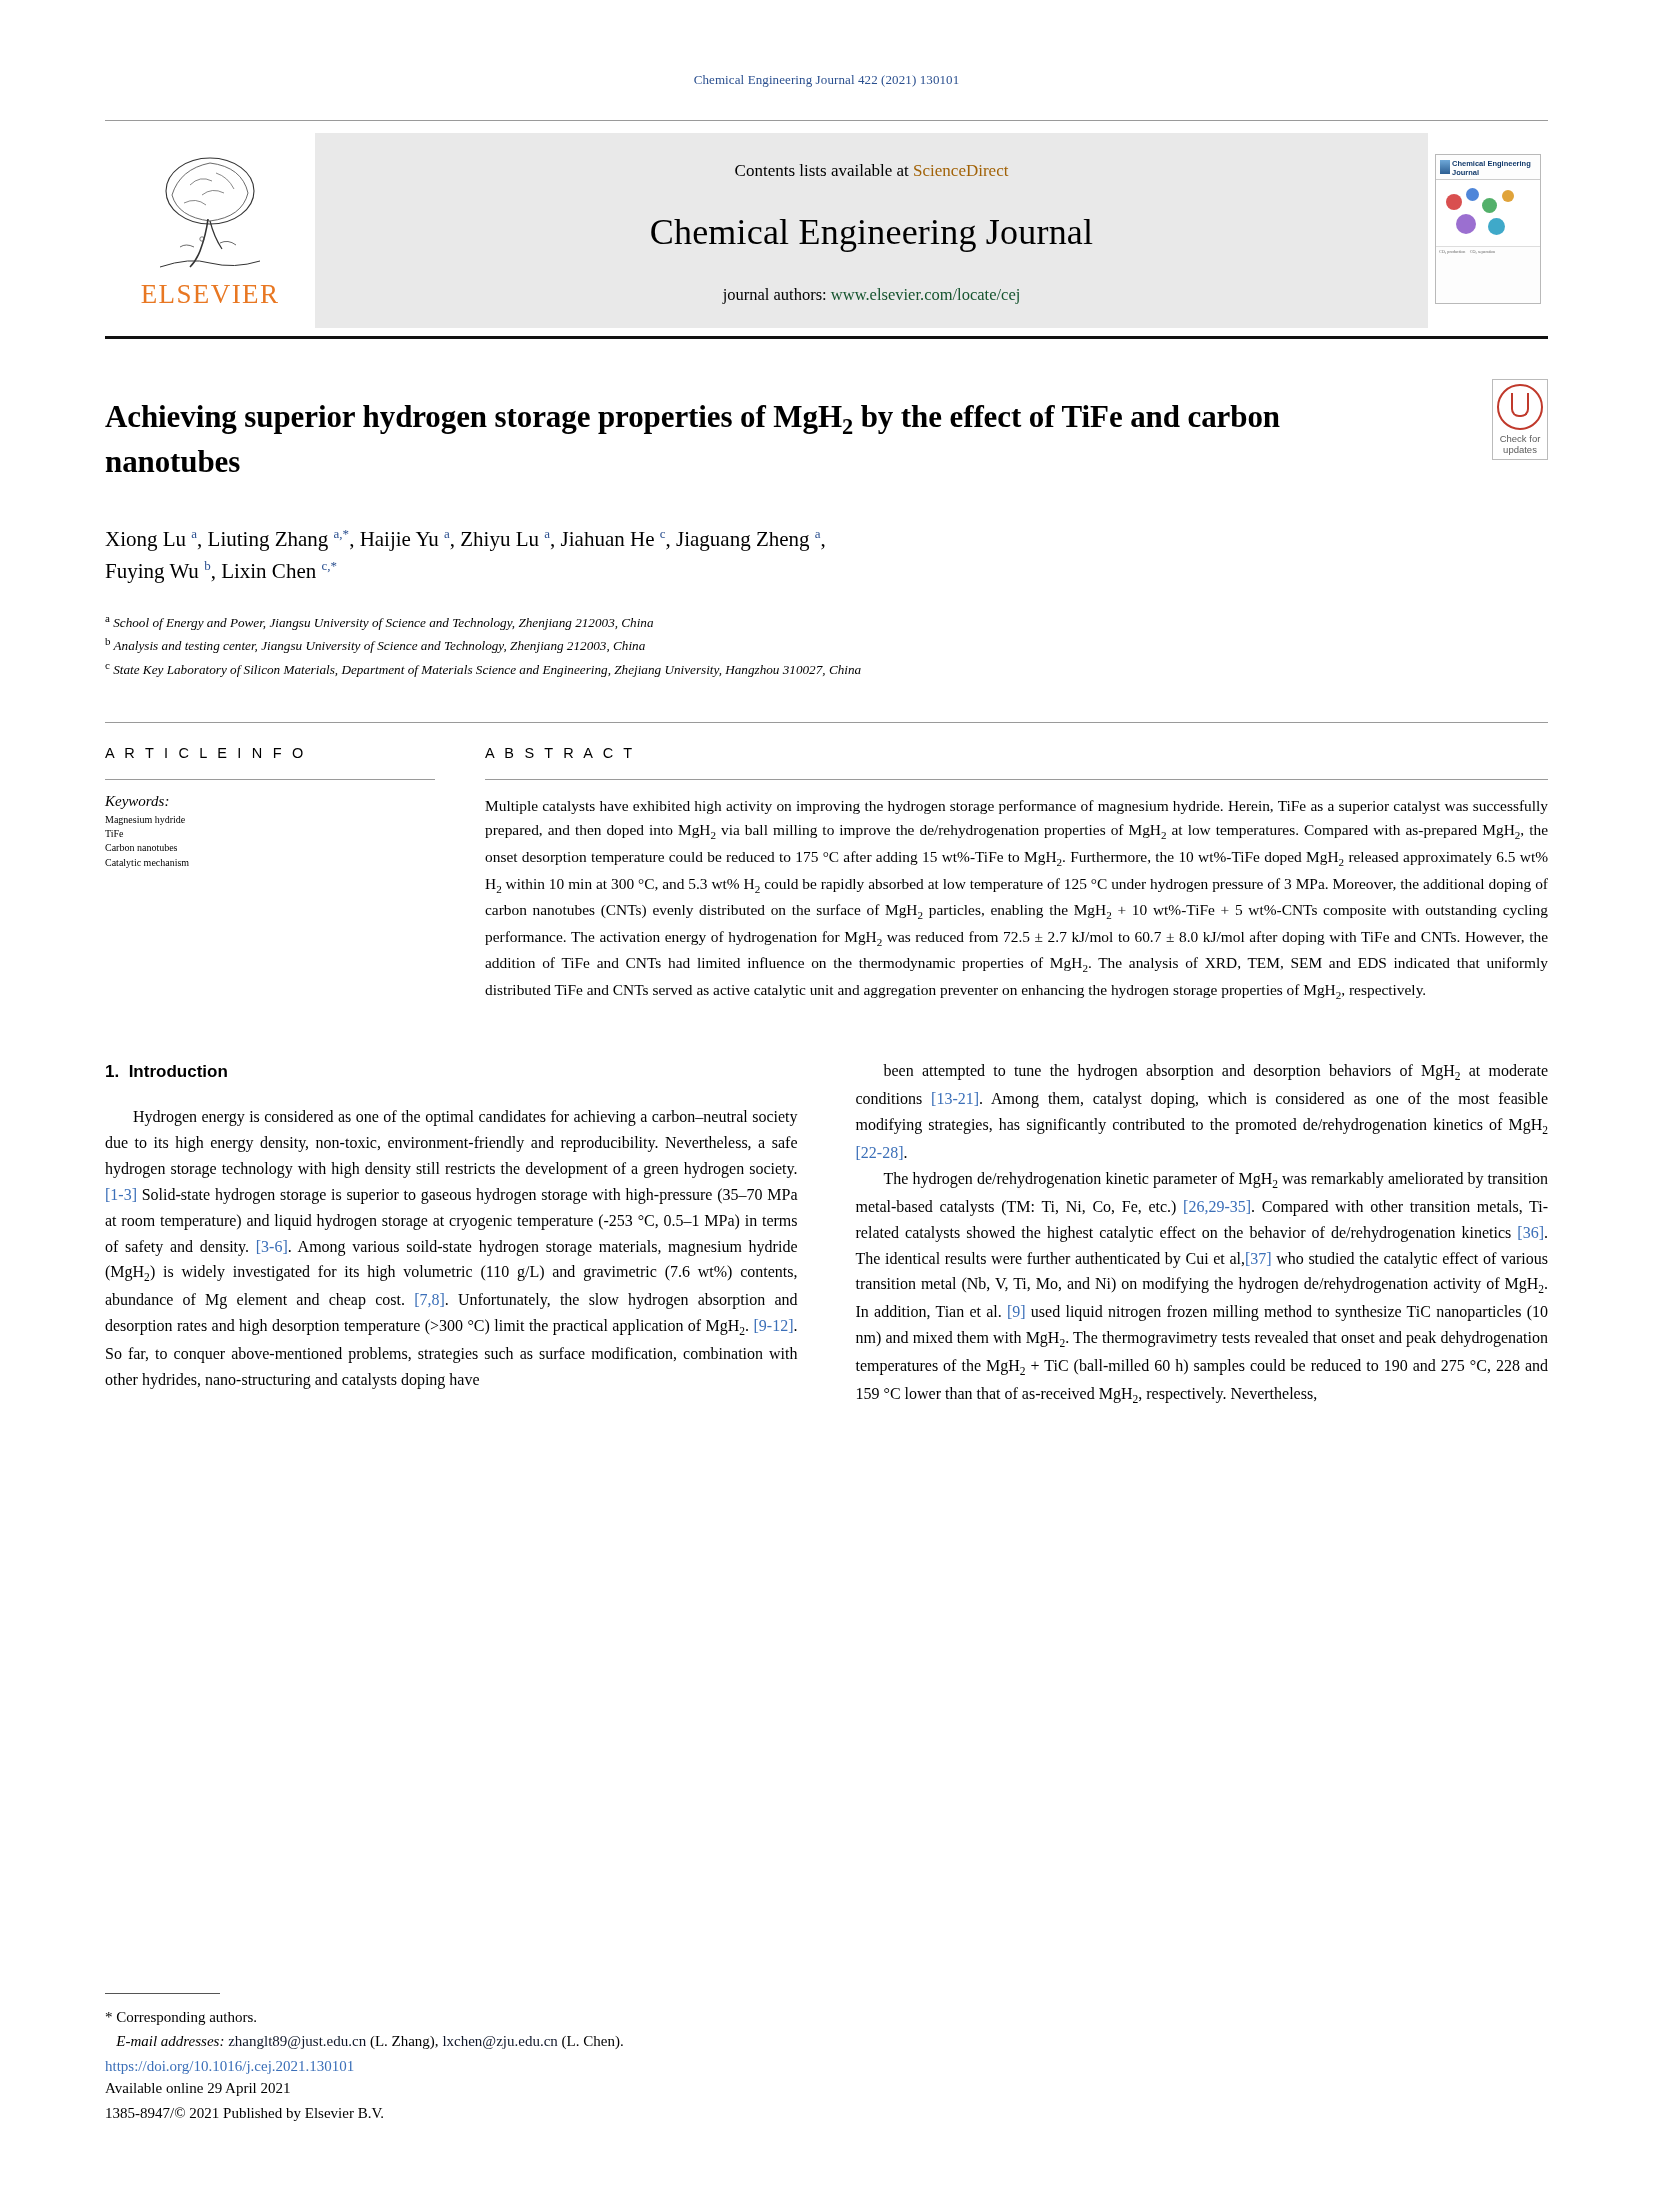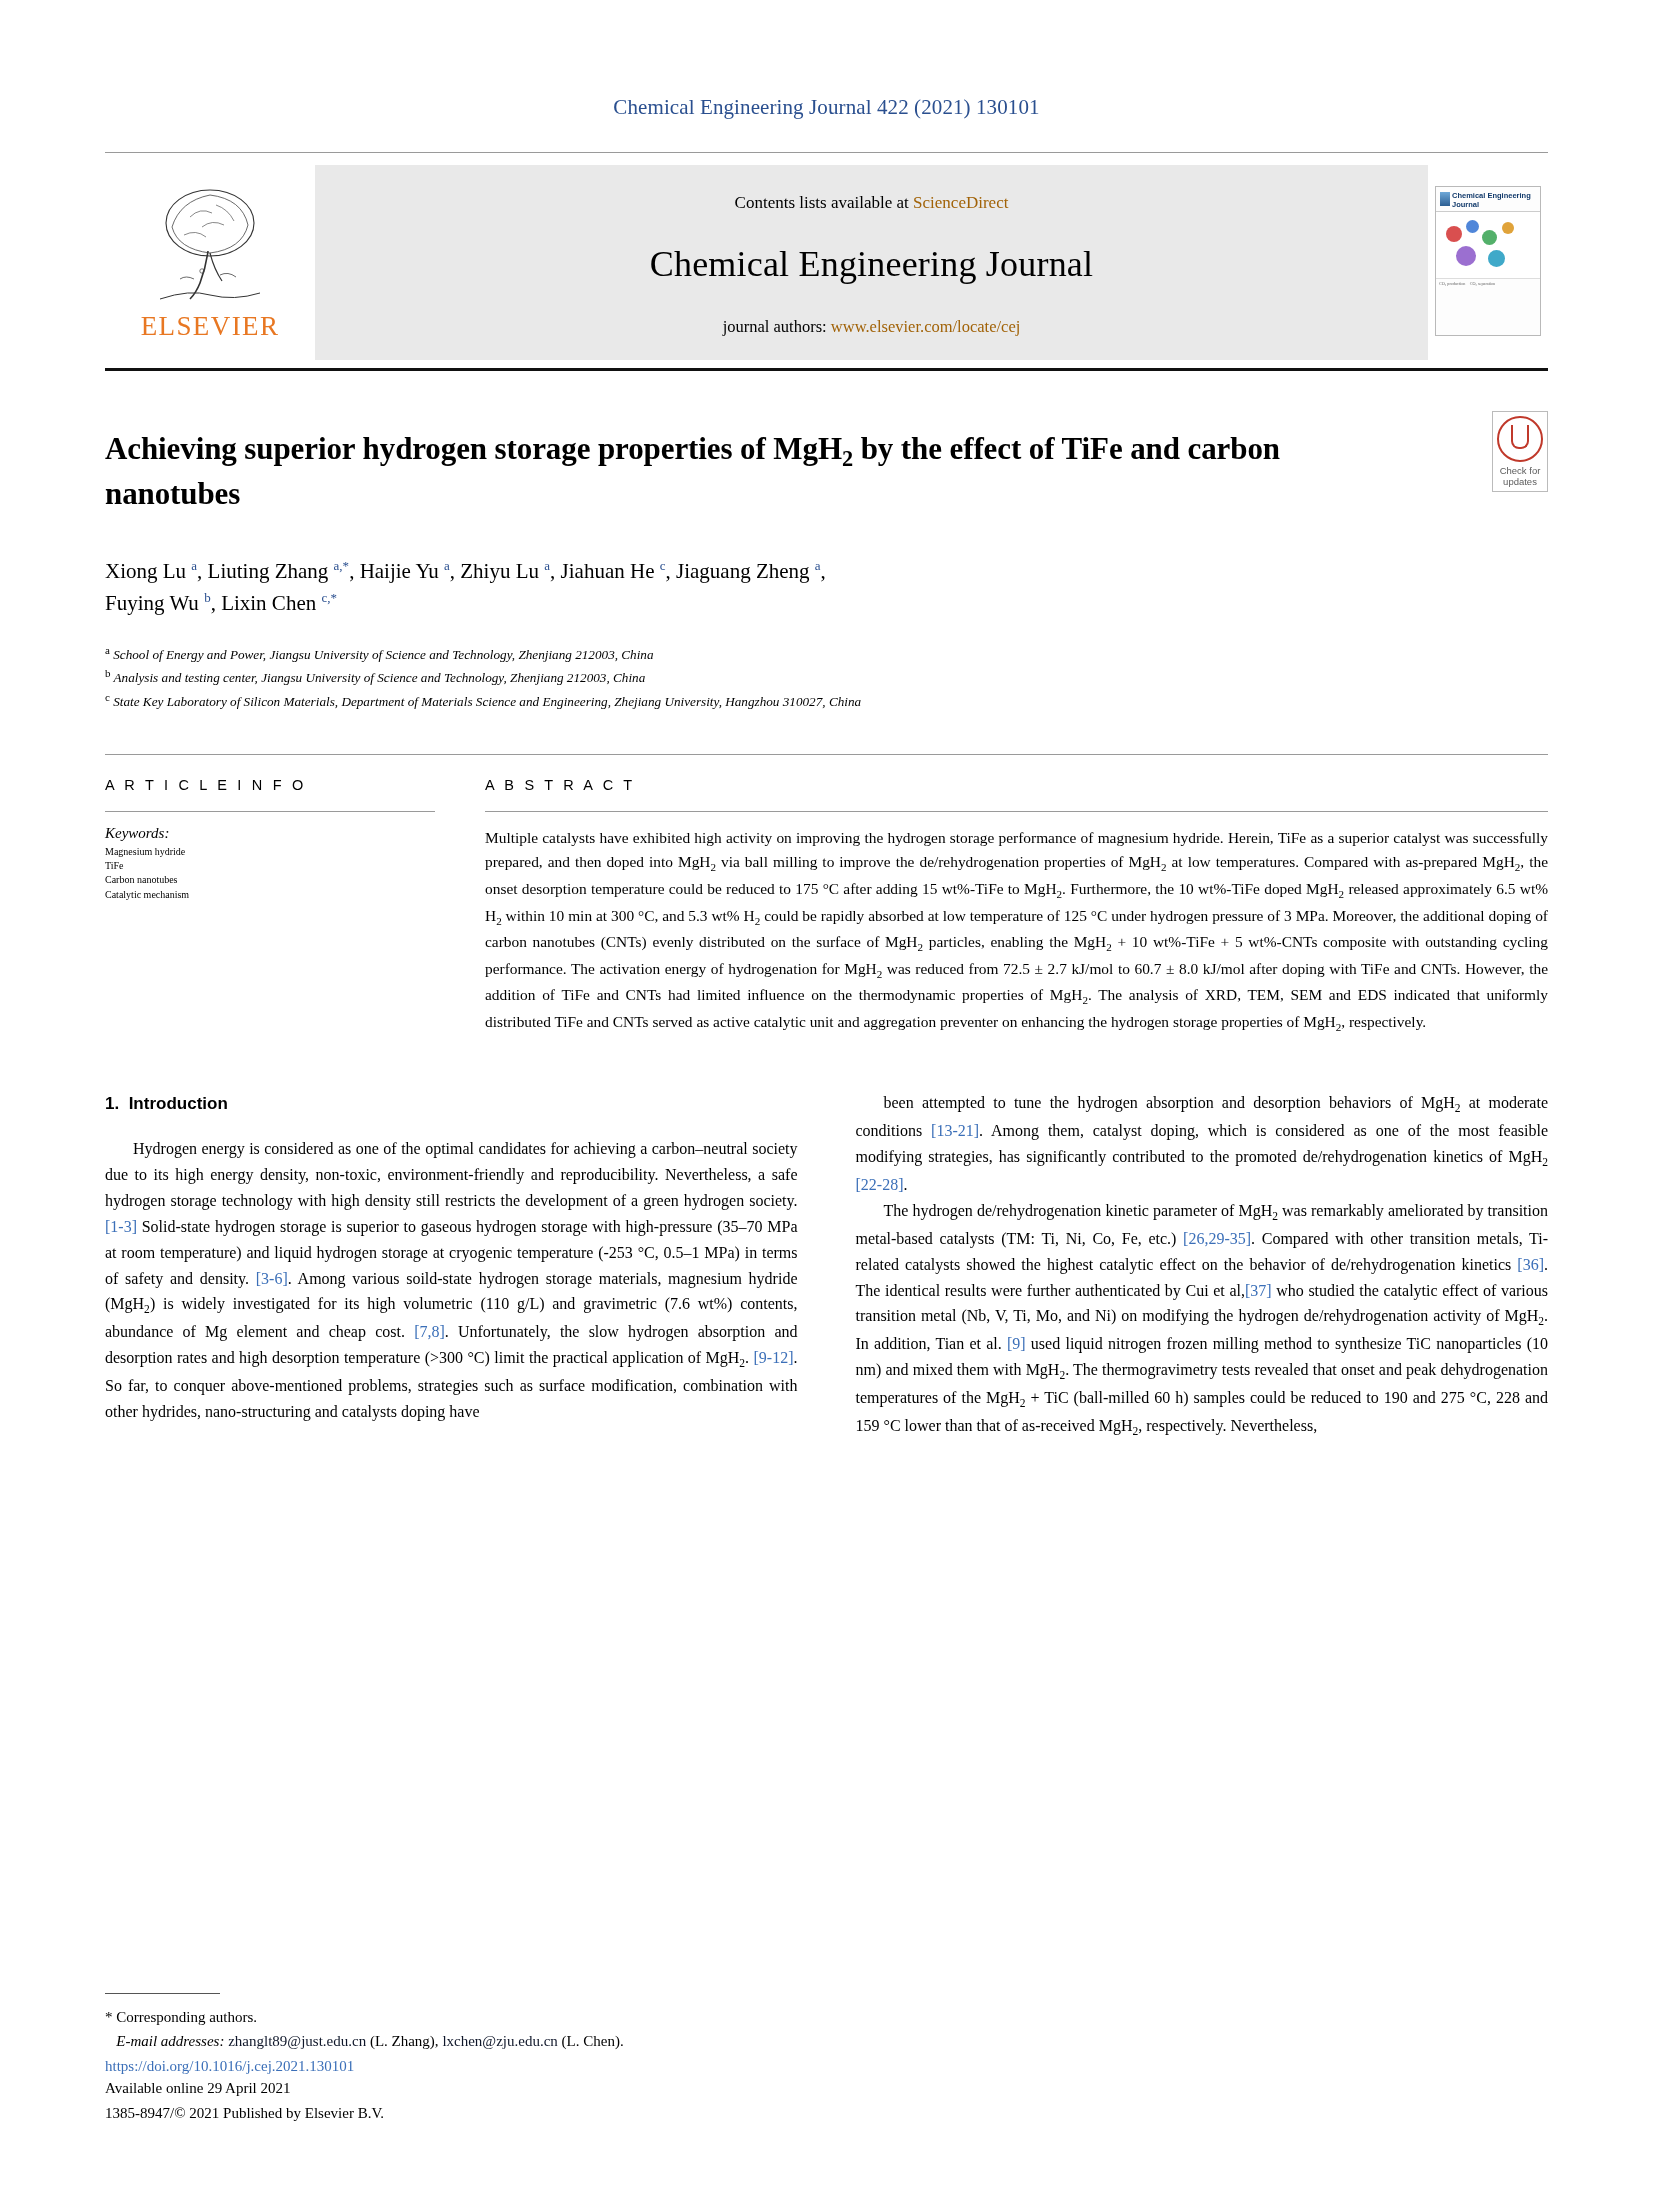--- a/index.html
+++ b/index.html
@@ -18,23 +18,23 @@
     position: relative;
     width: 1653px;
     height: 2204px;
     box-sizing: border-box;
     padding: 0 105px;
   }
 
   
   .running-head {
     text-align: center;
-    font-size: 21px;
+    font-size: 13px;
     color: #2a4f8f;
-    padding-top: 95px;
+    padding-top: 72px;
     letter-spacing: .1px;
   }
 
   
   .masthead {
     margin-top: 32px;
     border-top: 1.2px solid #9a9a9a;
     display: flex;
     align-items: stretch;
     height: 215px;
@@ -72,21 +72,21 @@
     font-size: 17px;
     margin-top: 4px;
   }
   .contents-line a { color: #a16207; text-decoration: none; }
   .journal-title {
     font-size: 36px;
     margin: 30px 0 32px 0;
     letter-spacing: .2px;
   }
   .homepage-line { font-size: 16.5px; }
-  .homepage-line a { color: #a16207; text-decoration: none; }
+  .homepage-line a { color: #14532d; text-decoration: none; }
   .masthead-right {
     width: 120px;
     display: flex;
     align-items: center;
     justify-content: center;
   }
   .cover-thumb {
     width: 104px;
     height: 148px;
     border: 1px solid #b9b9b9;

